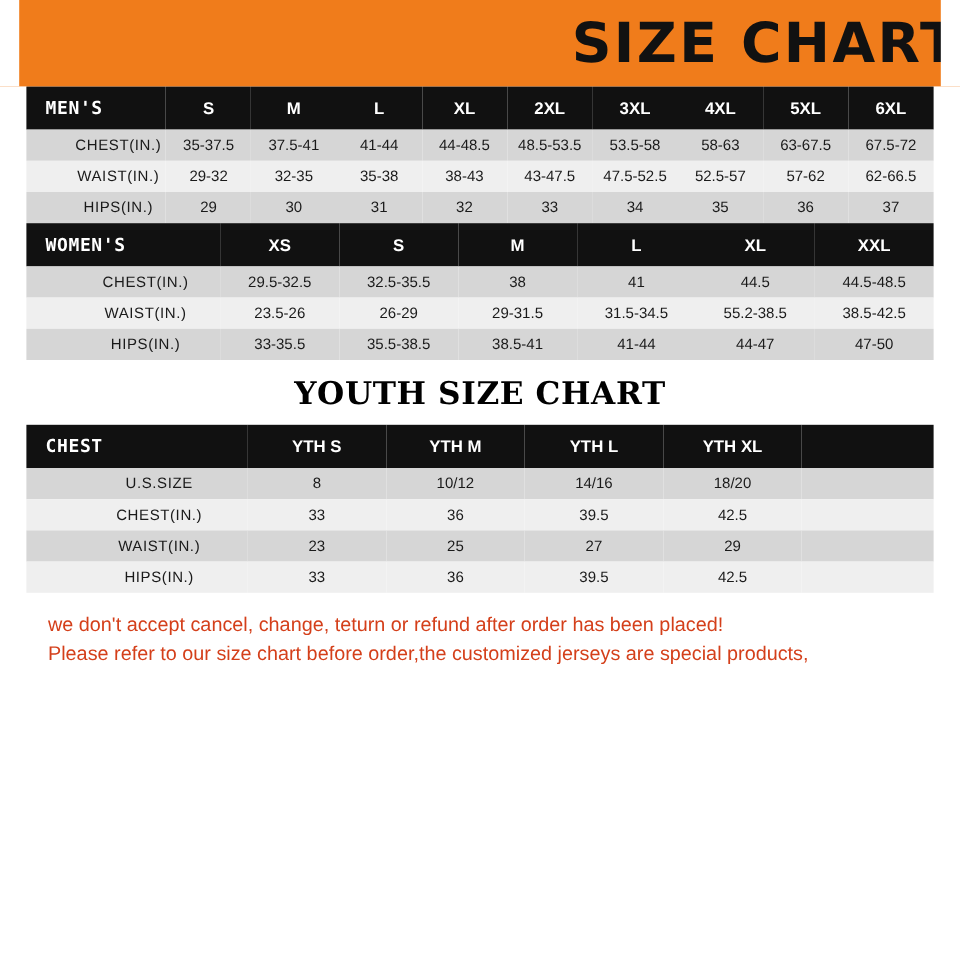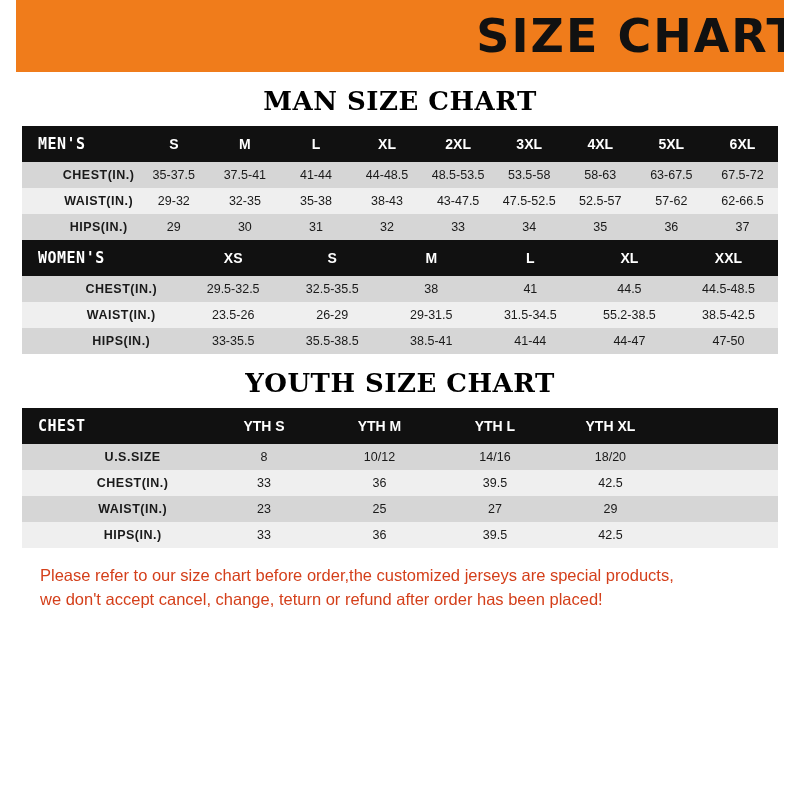--- a/index.html
+++ b/index.html
@@ -95,21 +95,21 @@
     font-size: 15px;
     letter-spacing: 0.5px;
   }
   table.size-table tbody tr.alt-dark td {
     background: #d6d6d6;
   }
   table.size-table tbody tr.alt-light td {
     background: #efefef;
   }
   table.size-table tbody td.row-label {
-    font-weight: bold;
+    font-weight: normal;
     letter-spacing: 0.5px;
     padding-left: 39px;
   }
   .men-table thead th:first-child { width: 13%; }
   .women-table thead th:first-child { width: 19%; }
   .youth-table thead th:first-child { width: 22%; }
   .youth-table thead th:last-child,
   .youth-table tbody td:last-child { }
   .youth-spacer { width: 14%; }
   .footer-note {
@@ -131,21 +131,20 @@
 <div class="page">
 
   <div class="header-band">
     <div class="white-block-left"></div>
     <div class="white-block-right"></div>
     <h1 class="header-title">SIZE CHART</h1>
   </div>
 
   <div class="content">
 
-    <div class="section-title">MAN SIZE CHART</div>
     <table class="size-table men-table">
       <thead>
         <tr>
           <th class="row-label">MEN'S</th>
           <th>S</th>
           <th>M</th>
           <th>L</th>
           <th>XL</th>
           <th>2XL</th>
           <th>3XL</th>
@@ -279,18 +278,18 @@
           <td>33</td>
           <td>36</td>
           <td>39.5</td>
           <td>42.5</td>
           <td></td>
         </tr>
       </tbody>
     </table>
 
     <div class="footer-note">
+      <div>we don't accept cancel, change, teturn or refund after order has been placed!</div>
       <div>Please refer to our size chart before order,the customized jerseys are special products,</div>
-      <div>we don't accept cancel, change, teturn or refund after order has been placed!</div>
     </div>
 
   </div>
 </div>
 
 </body></html>

